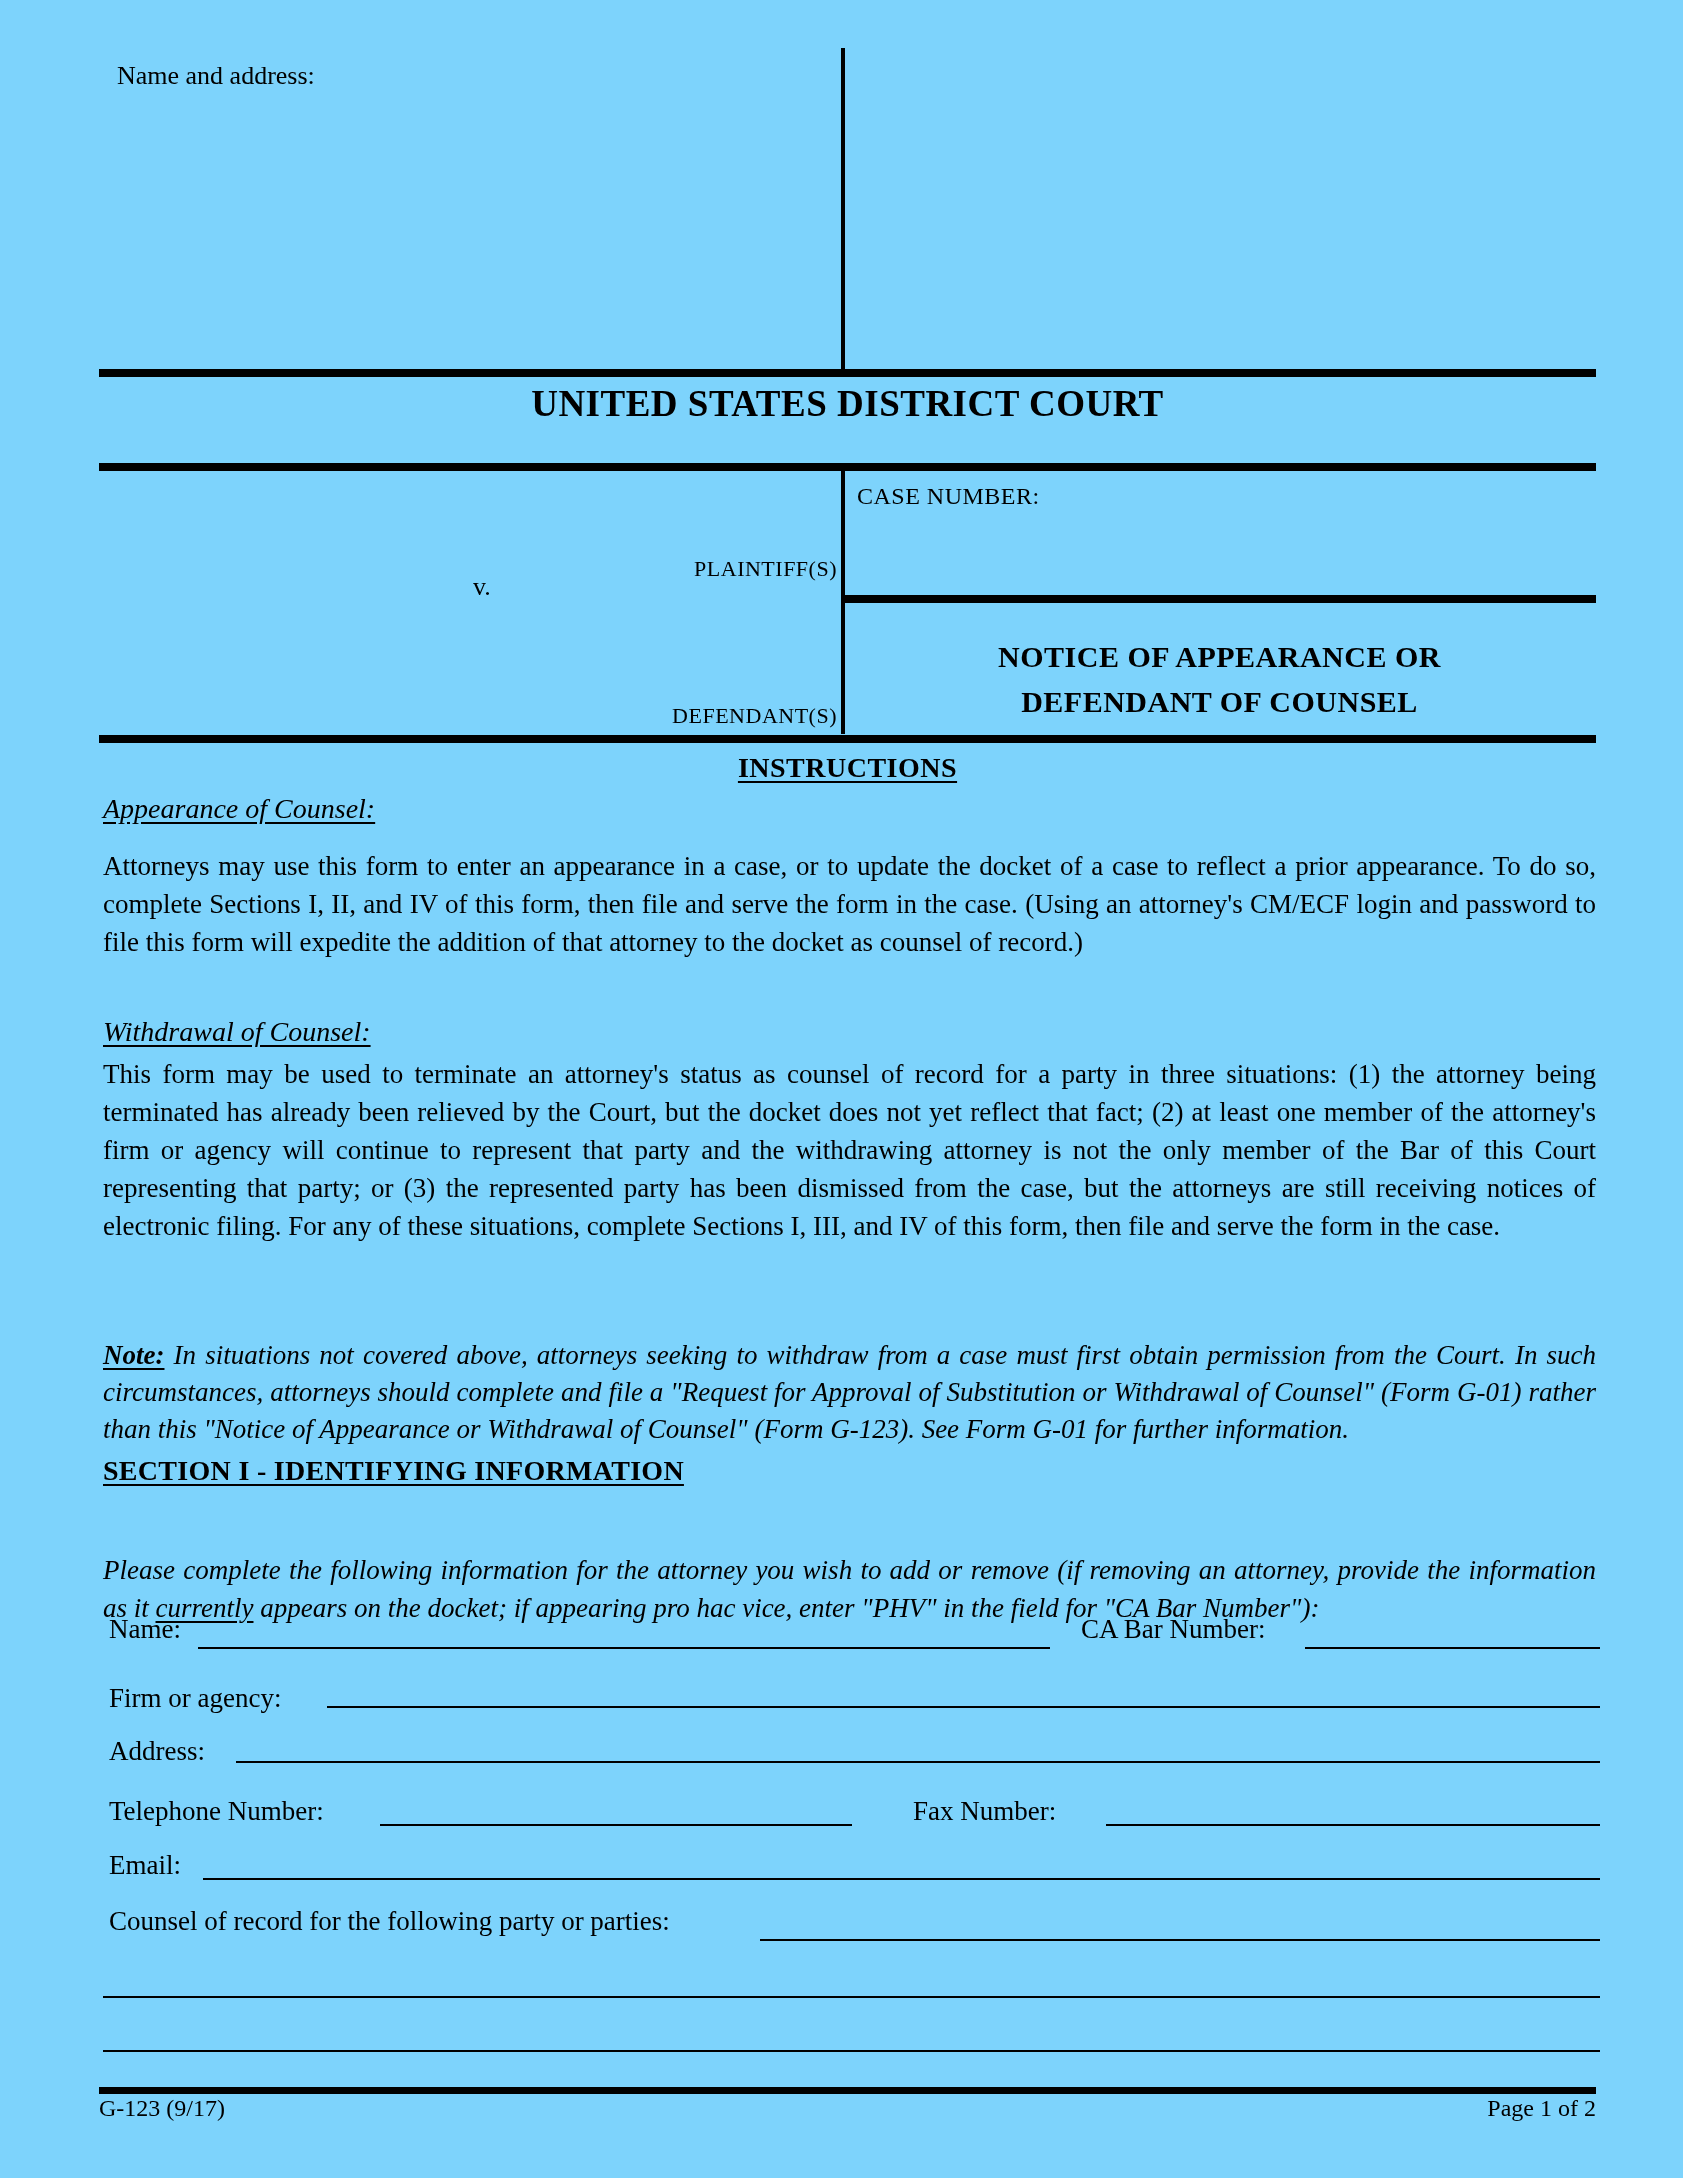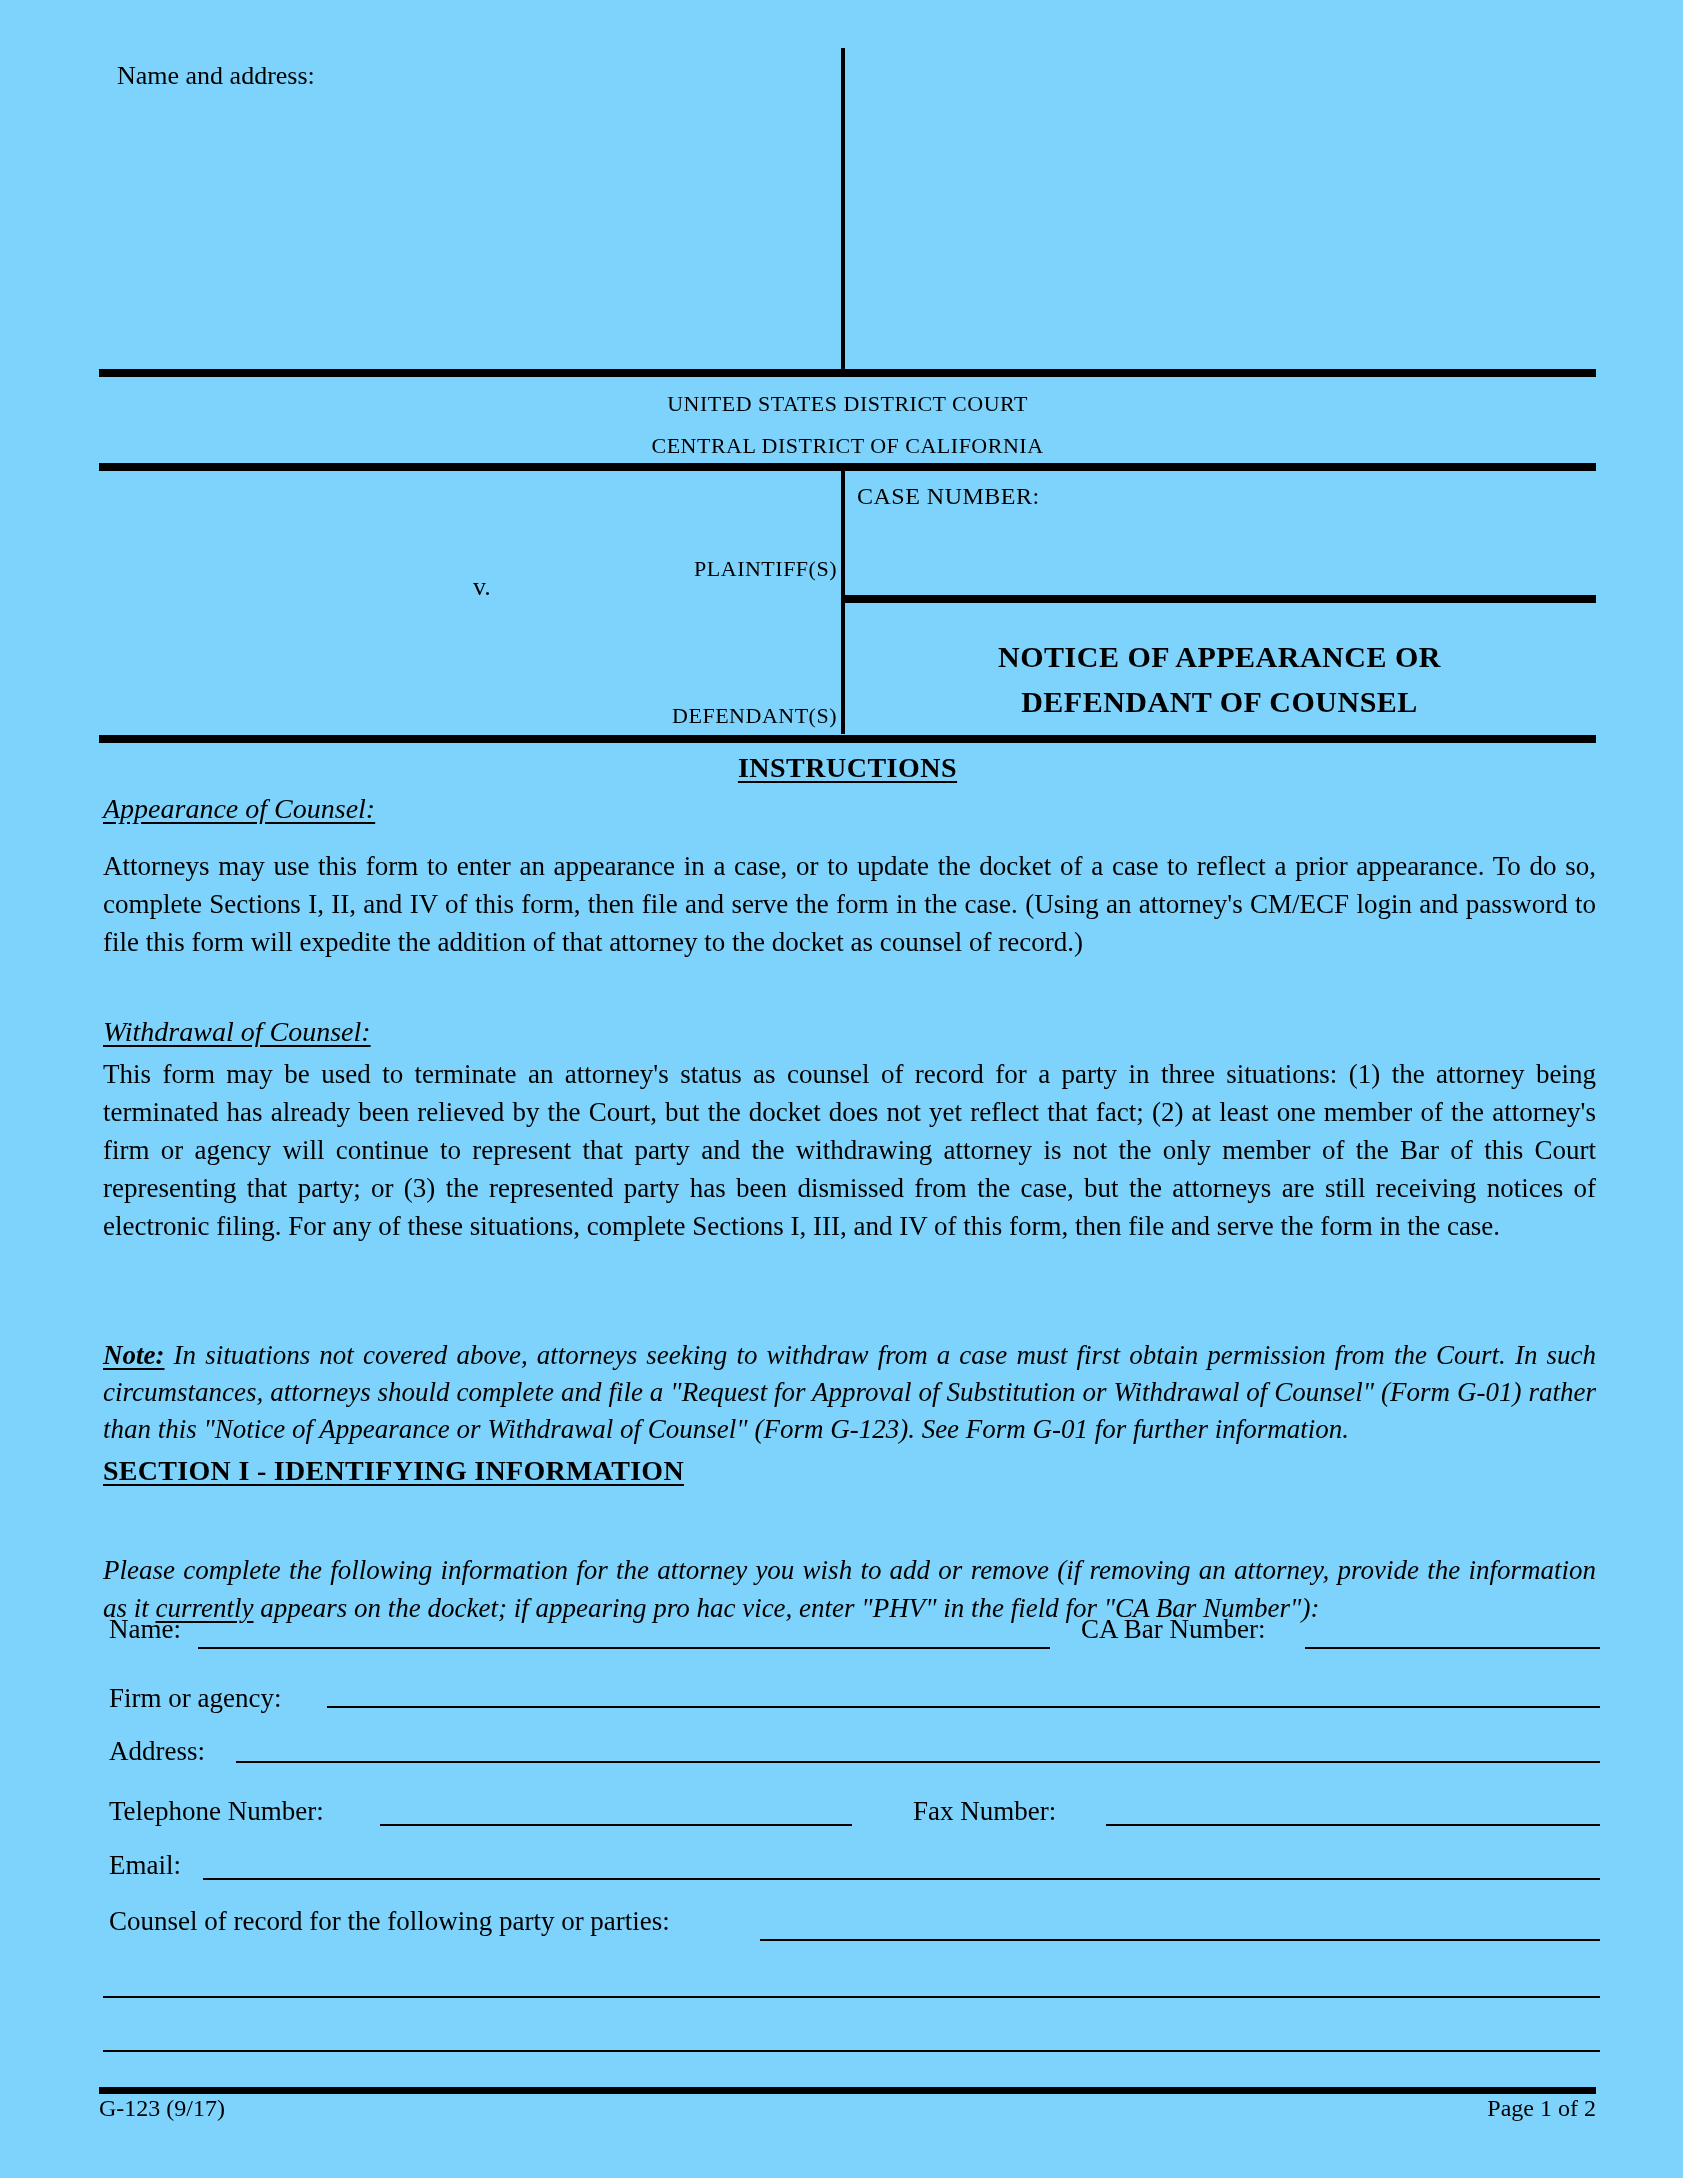--- a/index.html
+++ b/index.html
@@ -5,21 +5,21 @@
   html, body { margin:0; padding:0; background:#ffffff; }
   .page {
     position:relative; width:1683px; height:2178px; background:#7dd3fc;
     font-family:"Liberation Serif", "DejaVu Serif", serif; color:#000;
     overflow:hidden;
   }
   .abs { position:absolute; }
   .hrule { position:absolute; left:99px; width:1497px; height:8px; background:#000; }
   .vline { position:absolute; width:4px; background:#000; }
   .label26 { font-size:26px; }
-  .court { left:99px; width:1497px; text-align:center; font-weight:normal; font-size:22px; line-height:42px; letter-spacing:0.5px; }
+  .court { left:99px; width:1497px; text-align:center; font-weight:bold; font-size:37px; line-height:42px; letter-spacing:0.5px; }
   .party-label { font-size:22px; letter-spacing:0.5px; }
   .case-label { font-size:24px; letter-spacing:0.5px; }
   .notice-title { text-align:center; font-weight:bold; font-size:30px; line-height:45px; letter-spacing:0.5px; }
   .center { text-align:center; }
   .bold { font-weight:bold; }
   .italic { font-style:italic;margin-top:40px; }
   .u { text-decoration:underline; text-underline-offset:4px; }
   .h-instructions { font-size:28px; font-weight:bold; letter-spacing:0.5px; }
   .h-sub { font-size:28px; }
   .para { position:absolute; left:103px; width:1493px; font-size:27px; line-height:38px; text-align:justify; }
@@ -42,21 +42,20 @@
 
 <div class="page">
 
   <div class="abs label26" style="left:117px; top:61px;">Name and address:</div>
   <div class="fill-area" style="left:117px; top:103px; width:703px; height:252px;"></div>
   <div class="vline" style="left:841px; top:48px; height:322px;"></div>
 
   <div class="hrule" style="top:369px;"></div>
   <div class="abs court" style="top:383px;">
     <div>UNITED STATES DISTRICT COURT</div>
-    <div>CENTRAL DISTRICT OF CALIFORNIA</div>
   </div>
   <div class="hrule" style="top:463px;"></div>
 
   <div class="vline" style="left:841px; top:471px; height:263px;"></div>
 
   <div class="fill-area" style="left:109px; top:475px; width:723px; height:79px;"></div>
   <div class="abs party-label" style="left:594px; top:556px; width:243px; text-align:right;">PLAINTIFF(S)</div>
   <div class="abs label26" style="left:473px; top:572px;">v.</div>
   <div class="fill-area" style="left:109px; top:609px; width:723px; height:84px;"></div>
   <div class="abs party-label" style="left:594px; top:703px; width:243px; text-align:right;">DEFENDANT(S)</div>

